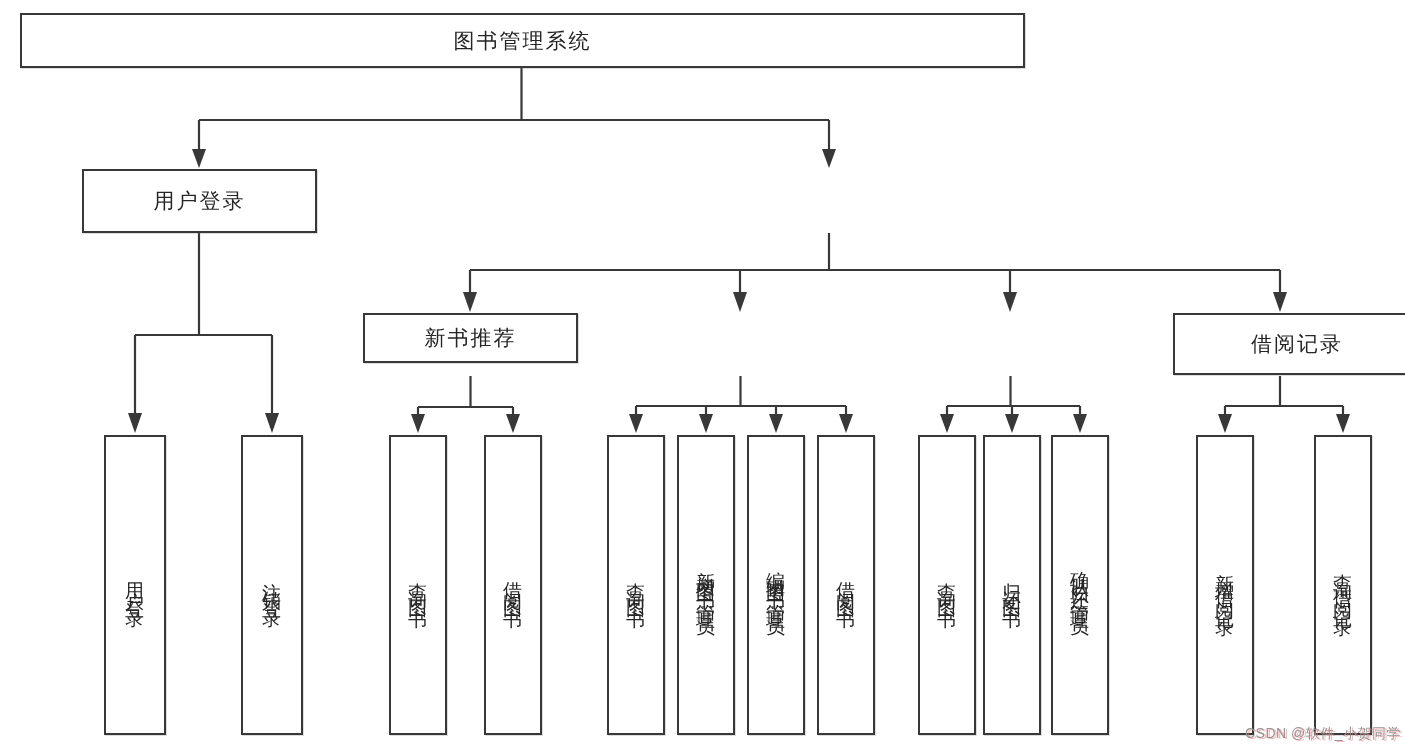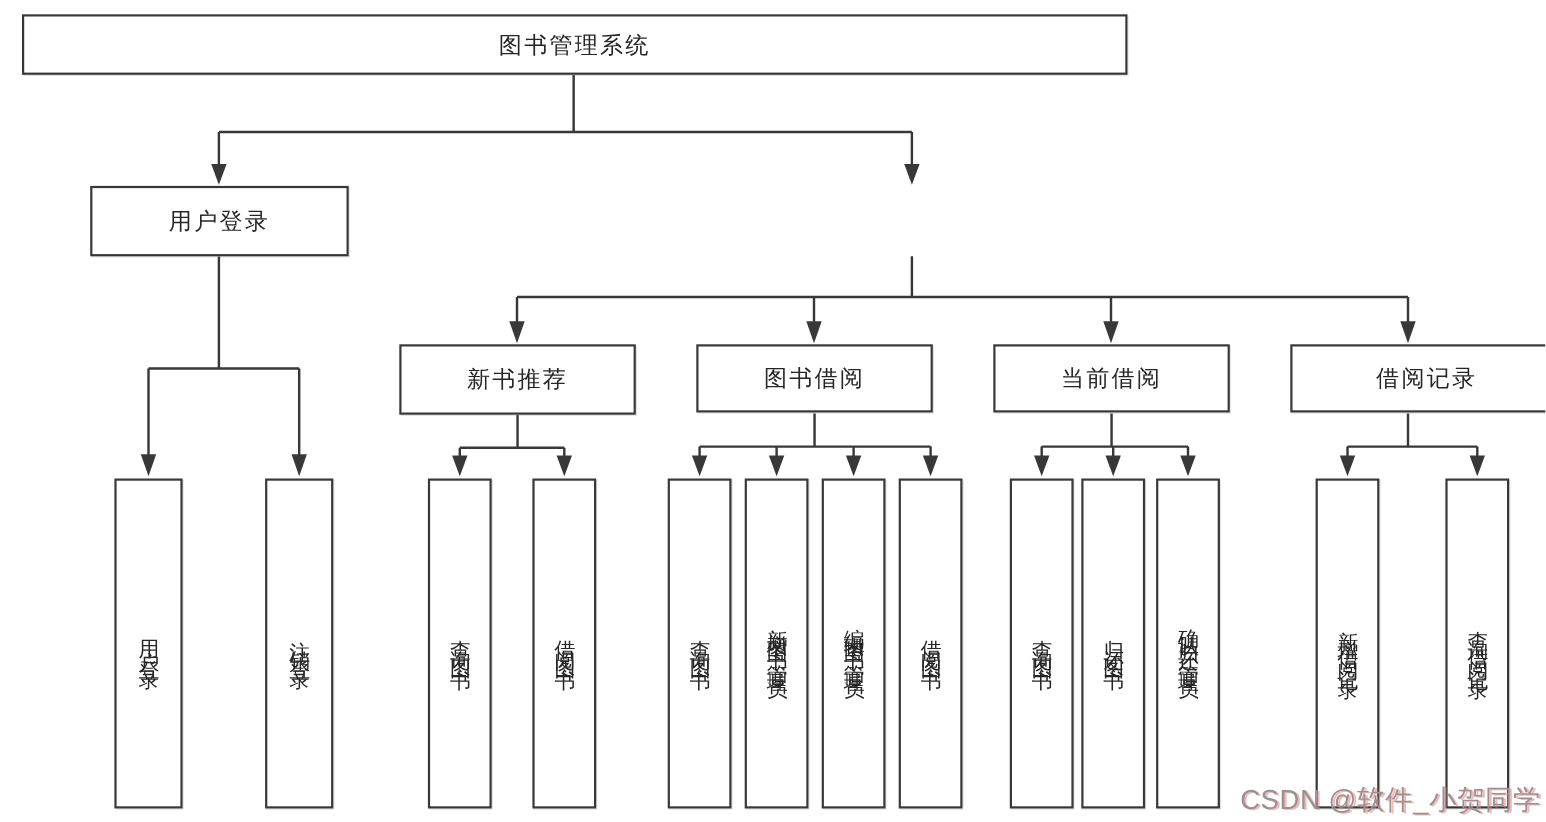--- a/index.html
+++ b/index.html
@@ -14,21 +14,21 @@
     box-shadow:1px 1px 0 rgba(120,120,120,0.25);
   }
   .node span { color:#262626; }
   .h span { font-size:21px; letter-spacing:2px; white-space:nowrap; }
   .vt {
     writing-mode:vertical-rl; text-orientation:mixed;
     font-size:19px; letter-spacing:9px; line-height:1;
   }
   .vt.long { letter-spacing:6.5px; }
   .watermark {
-    position:absolute; right:4px; bottom:4px; font-size:25px;
+    position:absolute; right:4px; bottom:4px; font-size:14px;
     color:#949494; letter-spacing:0.5px; white-space:nowrap;
     text-shadow:2px 1px 0 rgba(245,120,120,0.55);
   }
 </style>
 </head>
 <body>
 
 <div class="canvas">
 
   <svg class="connectors" viewBox="0 0 1405 747">
@@ -65,28 +65,22 @@
   </svg>
 
   <div class="node h" style="left:20px;top:13px;width:1005px;height:55px">
     <span>图书管理系统</span>
   </div>
 
   <div class="node h" style="left:82px;top:169px;width:235px;height:64px">
     <span>用户登录</span>
   </div>
 
-  <div class="node h" style="left:363px;top:313px;width:215px;height:64px">
+  <div class="node h" style="left:363px;top:313px;width:215px;height:50px">
     <span>新书推荐</span>
-  </div>
-  <div class="node h" style="left:633px;top:313px;width:215px;height:62px">
-    <span>图书借阅</span>
-  </div>
-  <div class="node h" style="left:903px;top:313px;width:215px;height:62px">
-    <span>当前借阅</span>
   </div>
   <div class="node h" style="left:1173px;top:313px;width:248px;height:62px">
     <span>借阅记录</span>
   </div>
 
   <div class="node" style="left:104px;top:435px;width:62px;height:300px">
     <span class="vt">用户登录</span>
   </div>
   <div class="node" style="left:241px;top:435px;width:62px;height:300px">
     <span class="vt">注销登录</span>

